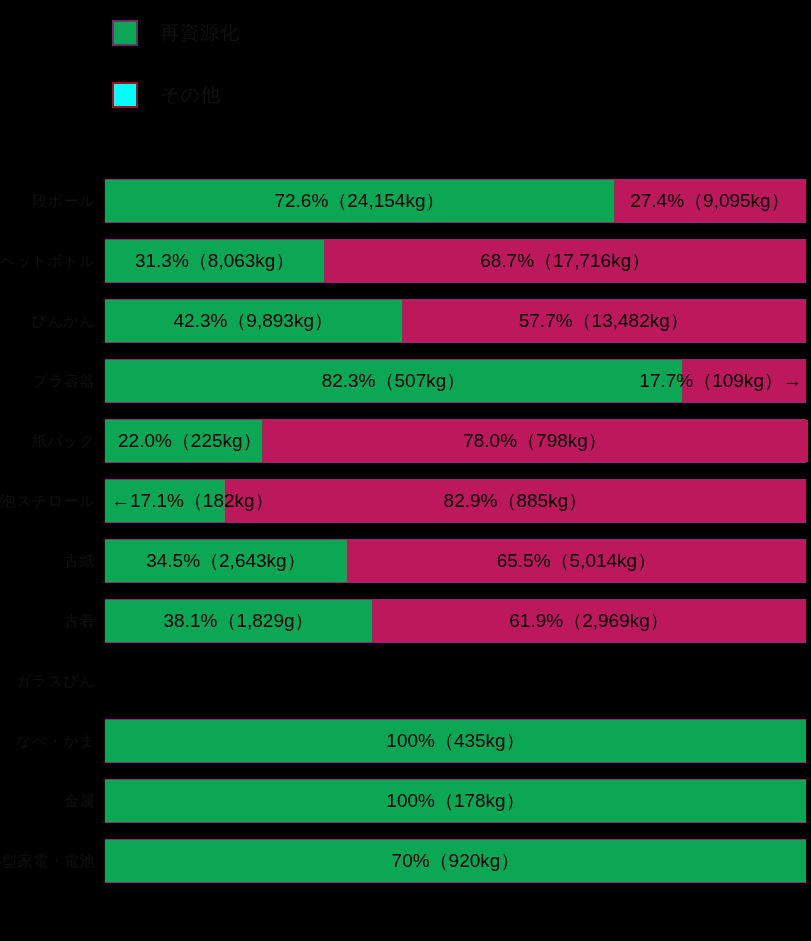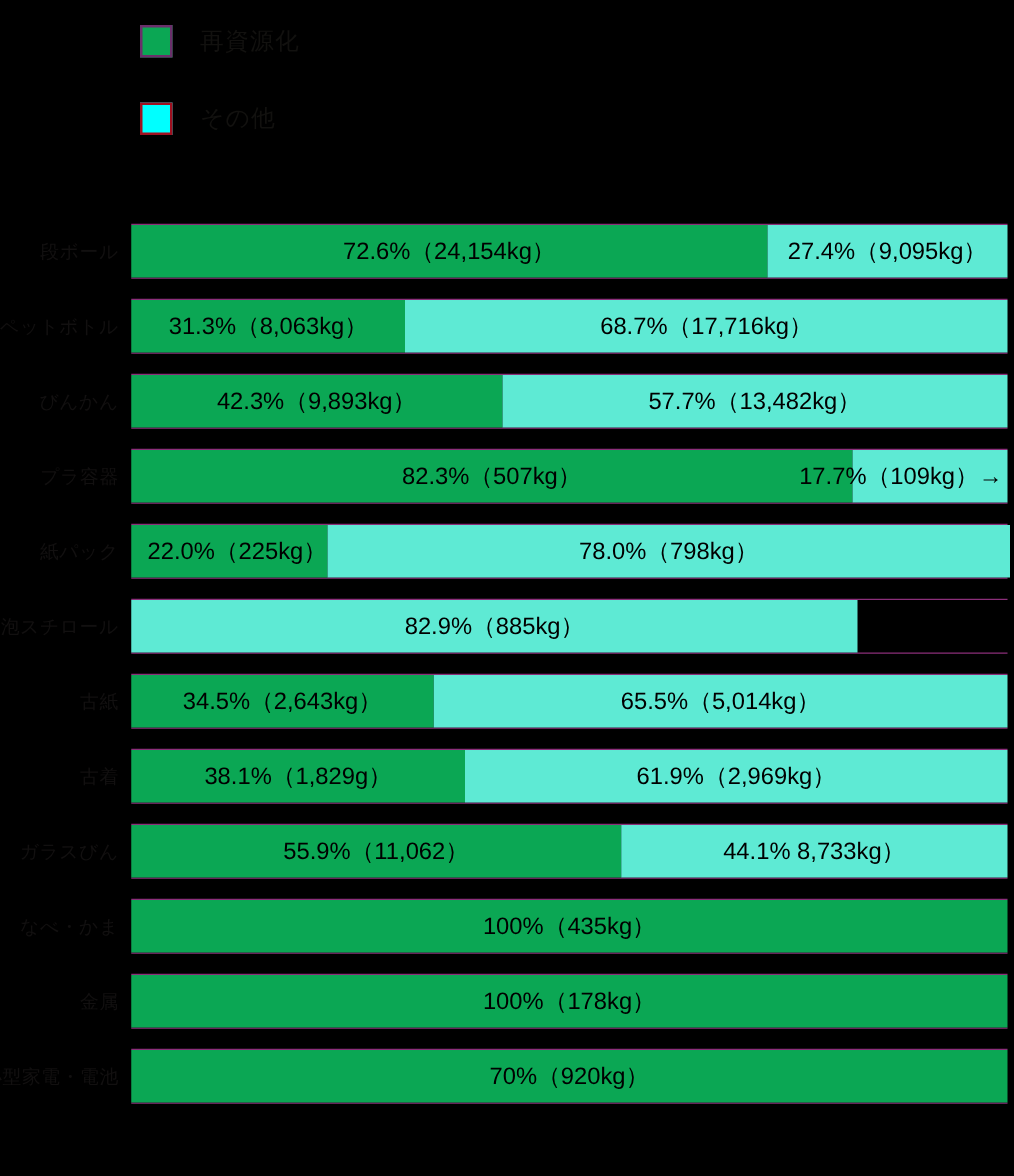--- a/index.html
+++ b/index.html
@@ -98,21 +98,21 @@
   .seg {
     position: relative;
     display: flex;
     align-items: center;
     justify-content: center;
     height: 100%;
     box-sizing: border-box;
     overflow: visible;
   }
   .seg.green { background: #0ba754; }
-  .seg.cyan  { background: #5eead4; }
+  .seg.cyan  { background: #be185d; }
   .seg-text {
     font-size: 19px;
     color: #000000;
     white-space: nowrap;
     letter-spacing: 0px;
     position: relative;
     z-index: 3;
   }
   
   .seg-text.shift-left  { position: absolute; right: 4px; }
@@ -184,20 +184,23 @@
           <span class="seg-text">22.0%（225kg）</span>
         </div>
         <div class="seg cyan" style="flex: 0 0 78%;">
           <span class="seg-text">78.0%（798kg）</span>
         </div>
       </div>
     </div>
     <div class="row" style="top: 318px;">
       <div class="cat-label">発泡スチロール</div>
       <div class="bar-track">
+        <div class="seg green" style="flex: 0 0 17.1%;">
+          <span class="seg-text shift-right">←17.1%（182kg）</span>
+        </div>
         <div class="seg cyan" style="flex: 0 0 82.9%;">
           <span class="seg-text">82.9%（885kg）</span>
         </div>
       </div>
     </div>
     <div class="row" style="top: 378px;">
       <div class="cat-label">古紙</div>
       <div class="bar-track">
         <div class="seg green" style="flex: 0 0 34.5%;">
           <span class="seg-text">34.5%（2,643kg）</span>
@@ -213,28 +216,20 @@
         <div class="seg green" style="flex: 0 0 38.1%;">
           <span class="seg-text">38.1%（1,829g）</span>
         </div>
         <div class="seg cyan" style="flex: 0 0 61.9%;">
           <span class="seg-text">61.9%（2,969kg）</span>
         </div>
       </div>
     </div>
     <div class="row" style="top: 498px;">
       <div class="cat-label">ガラスびん</div>
-      <div class="bar-track">
-        <div class="seg green" style="flex: 0 0 55.9%;">
-          <span class="seg-text">55.9%（11,062）</span>
-        </div>
-        <div class="seg cyan" style="flex: 0 0 44.1%;">
-          <span class="seg-text">44.1% 8,733kg）</span>
-        </div>
-      </div>
     </div>
     <div class="row" style="top: 558px;">
       <div class="cat-label">なべ・かま</div>
       <div class="bar-track">
         <div class="seg green" style="flex: 0 0 100%;">
           <span class="seg-text">100%（435kg）</span>
         </div>
       </div>
     </div>
     <div class="row" style="top: 618px;">

